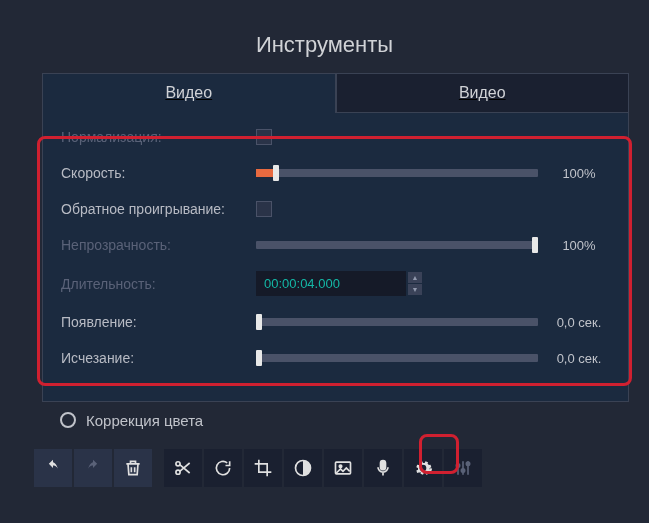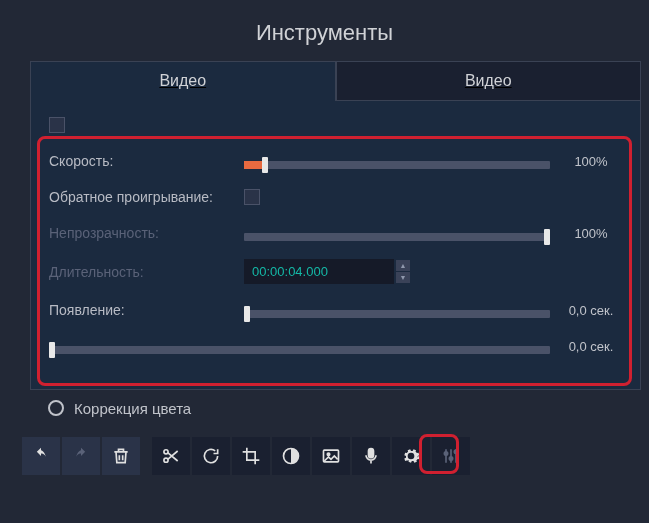--- a/index.html
+++ b/index.html
@@ -5,21 +5,21 @@
     * { box-sizing: border-box; margin: 0; padding: 0; }
     body {
       font-family: Arial, sans-serif;
       background: #222836;
       width: 649px;
       height: 523px;
       overflow: hidden;
     }
     .panel {
       background: #222836;
-      padding: 0;
+      padding: 12px;
     }
     .title {
       color: #d0d2d6;
       font-size: 22px;
       font-weight: normal;
       text-align: center;
       padding: 20px 0 15px 0;
     }
     .tabs {
       display: flex;
@@ -64,21 +64,21 @@
       color: #b8bbc4;
       font-size: 14px;
       width: 195px;
     }
     .label.dim {
       color: #5a6278;
     }
     .control {
       flex: 1;
       display: flex;
-      align-items: flex-end;
+      align-items: center;
     }
     .slider-track {
       position: relative;
       height: 8px;
       background: #4a5268;
       flex: 1;
       border-radius: 1px;
     }
     .slider-fill {
       position: absolute;
@@ -201,20 +201,21 @@
   <div class="title">Инструменты</div>
 
   <div class="tabs">
     <div class="tab active">Видео</div>
     <div class="tab inactive">Видео</div>
   </div>
 
   <div class="content">
 
     <div class="row">
+      <div class="label dim">Нормализация:</div>
       <div class="control">
         <div class="checkbox"></div>
       </div>
     </div>
 
     <div class="row">
       <div class="label">Скорость:</div>
       <div class="control">
         <div class="slider-track">
           <div class="slider-fill" style="width:6%"></div>
@@ -256,20 +257,21 @@
       <div class="label">Появление:</div>
       <div class="control">
         <div class="slider-track">
           <div class="slider-thumb" style="left:0"></div>
         </div>
         <div class="value-box">0,0 сек.</div>
       </div>
     </div>
 
     <div class="row">
+      <div class="label">Исчезание:</div>
       <div class="control">
         <div class="slider-track">
           <div class="slider-thumb" style="left:0"></div>
         </div>
         <div class="value-box">0,0 сек.</div>
       </div>
     </div>
 
   </div>
 

